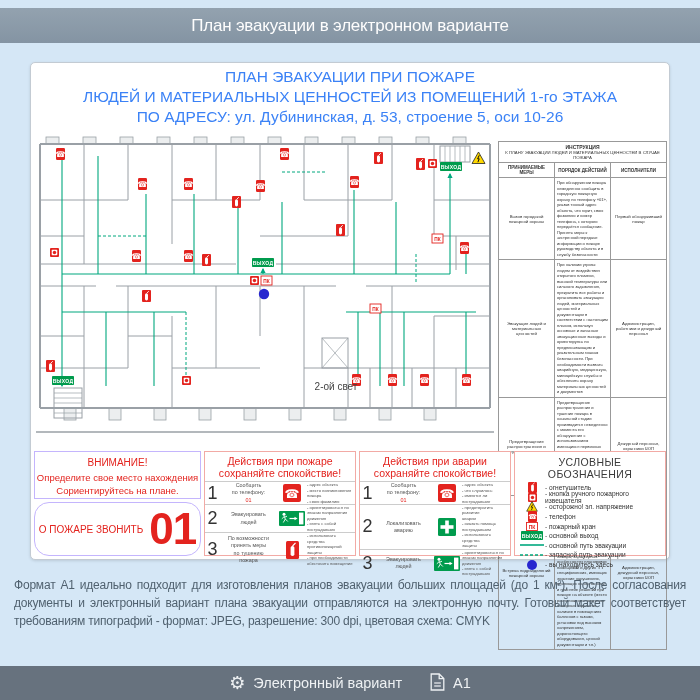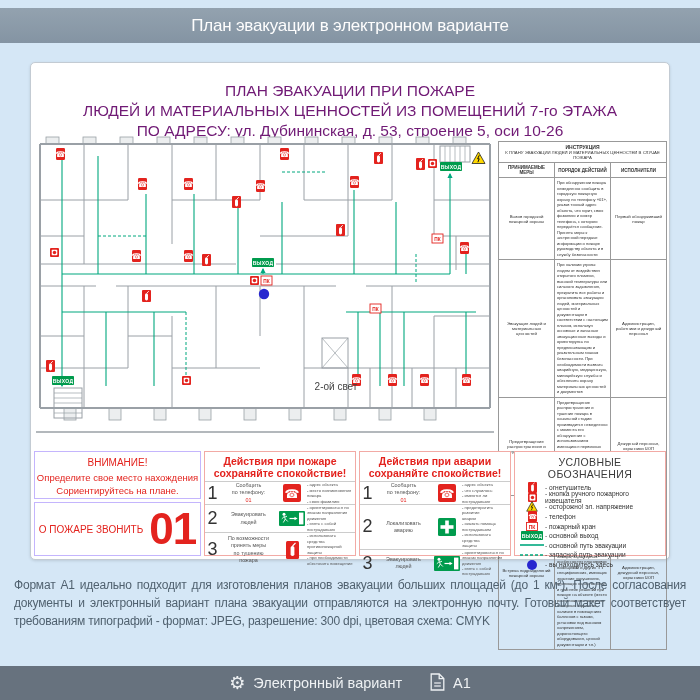--- a/index.html
+++ b/index.html
@@ -1,40 +1,40 @@
 <!DOCTYPE html>
 <html><head>
 <meta charset="utf-8">
 <style>
   html,body{margin:0;padding:0;}
   body{width:700px;height:700px;position:relative;overflow:hidden;background:#d5e7f6;font-family:"Liberation Sans",sans-serif;}
   .header-bar{position:absolute;top:8px;left:0;width:700px;height:35px;background:linear-gradient(#93a2af,#8494a3);display:flex;align-items:center;justify-content:center;color:#fdfdfd;font-size:17px;letter-spacing:-0.2px;}
   .poster{position:absolute;left:30px;top:62px;width:638px;height:496px;background:#fff;border:1px solid #c3cbd3;border-radius:5px;box-shadow:0 1px 3px rgba(0,0,0,.12);}
-  .poster-title{text-align:center;padding-top:18px;color:#701a75;font-size:15.5px;line-height:1.3;}
+  .poster-title{text-align:center;padding-top:4px;color:#3b82f6;font-size:15.5px;line-height:1.3;}
   .plan{position:absolute;left:5px;top:73px;width:458px;height:312px;}
   .instr{position:absolute;left:467px;top:78px;width:169px;height:300px;color:#333;}
   .instr table{width:100%;height:100%;border-collapse:collapse;table-layout:fixed;}
   .instr td,.instr th{border:0.5px solid #999;padding:2px;vertical-align:middle;}
   .t-title{font-size:5px;font-weight:bold;text-align:center;}
   .t-sub{font-size:4.3px;text-align:center;}
   .instr th{font-size:4.5px;font-weight:bold;text-align:center;}
   .instr td.m,.instr td.e{font-size:4.3px;text-align:center;}
   .instr td.a{font-size:4.1px;text-align:left;vertical-align:top;line-height:1.35;}
   .col-m{width:28%}.col-a{width:52%}.col-e{width:20%}
   .bottom-row{position:absolute;left:3px;top:388px;width:632px;height:105px;display:flex;gap:3px;}
   .panel{border:1px solid #f2aaa5;box-sizing:border-box;background:#fff;}
   .p-att{flex:0 0 167px;border:none;display:flex;flex-direction:column;gap:3px;}
   .att-box{border:1px solid #c4b5fd;box-sizing:border-box;}
   .att-warn{flex:0 0 44px;color:#e3231e;font-size:9.5px;line-height:1.45;text-align:center;padding-top:4px;}
   .att-warn .w1{font-size:10px;}
-  .att-call{flex:1;display:flex;align-items:center;justify-content:center;color:#e3231e;}
+  .att-call{flex:1;display:flex;align-items:center;justify-content:center;color:#e3231e;border-radius:15px;}
   .call-label{font-size:10px;}
   .call-num{font-size:44px;font-weight:bold;line-height:0.9;margin-left:6px;letter-spacing:-1px;}
   .p-act{flex:0 0 152px;display:flex;flex-direction:column;}
-  .act-head{color:#e3231e;font-size:10.5px;font-weight:bold;text-align:center;line-height:1.15;padding:3px 0 2px;}
+  .act-head{color:#e3231e;font-size:10.5px;font-weight:normal;text-align:center;line-height:1.15;padding:3px 0 2px;}
   .act-row{flex:1;display:flex;align-items:center;border-top:1px solid #ccc;}
   .num{flex:0 0 15px;font-size:18px;color:#333;text-align:center;}
   .act-text{flex:1;font-size:5.4px;color:#555;text-align:center;white-space:pre-line;line-height:1.35;}
   .act-text .hl{color:#e3231e;display:block;}
   .act-icon{flex:0 0 30px;display:flex;align-items:center;justify-content:center;}
   .act-det{flex:0 0 46px;font-size:4.2px;color:#555;white-space:pre-line;line-height:1.3;padding-right:2px;}
   .p-leg{flex:1;padding:2px 4px;}
   .leg-title{font-size:10.5px;color:#3a3a3a;text-align:center;letter-spacing:0.4px;margin:2px 0 3px;}
   .leg-row{display:flex;align-items:center;height:9.6px;}
   .leg-ic{flex:0 0 26px;display:flex;justify-content:center;align-items:center;}
@@ -48,21 +48,21 @@
 </head>
 <body>
 
 <div class="header-bar">
   <span>План эвакуации в электронном варианте</span>
 </div>
 
 <div class="poster">
   <div class="poster-title">
     <div>ПЛАН ЭВАКУАЦИИ ПРИ ПОЖАРЕ</div>
-    <div>ЛЮДЕЙ И МАТЕРИАЛЬНЫХ ЦЕННОСТЕЙ ИЗ ПОМЕЩЕНИЙ 7-го ЭТАЖА</div>
+    <div>ЛЮДЕЙ И МАТЕРИАЛЬНЫХ ЦЕННОСТЕЙ ИЗ ПОМЕЩЕНИЙ 1-го ЭТАЖА</div>
     <div>ПО АДРЕСУ: ул. Дубининская, д. 53, строение 5, оси 10-26</div>
   </div>
 
   <svg id="plan-svg" class="plan" viewBox="0 0 458 312">
       <defs>
         <marker id="arr" markerWidth="5" markerHeight="5" refX="4" refY="2.5" orient="auto">
           <path d="M0,0L5,2.5L0,5Z" fill="#00a87e"></path>
         </marker>
       </defs>
       <g>

